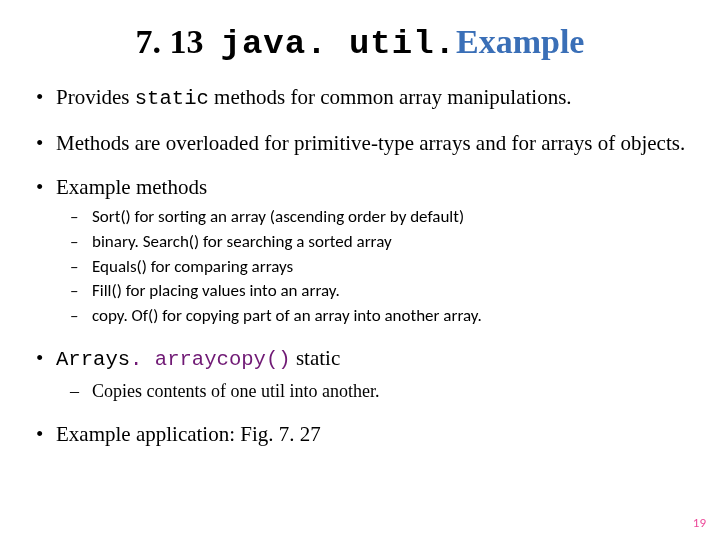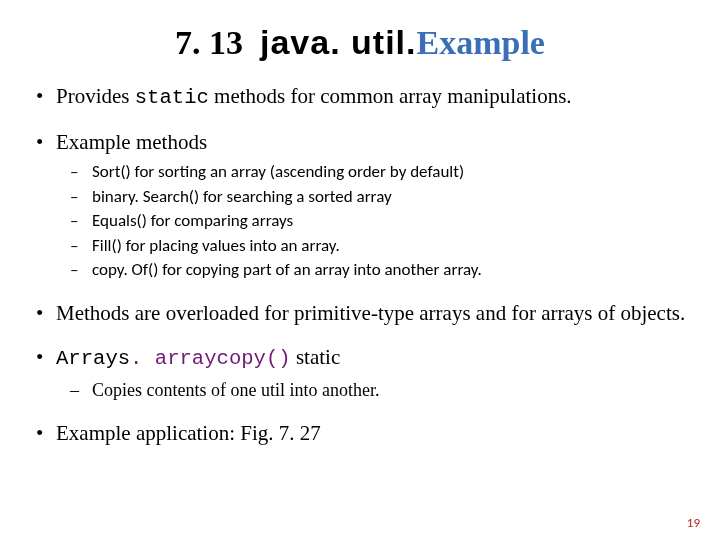--- a/index.html
+++ b/index.html
@@ -20,21 +20,21 @@
     padding: 22px 28px 0 28px;
   }
   .title {
     text-align: center;
     font-size: 34px;
     line-height: 1.2;
     margin: 0 0 18px 0;
     font-family: "Times New Roman", Times, serif;
   }
   .title .java {
-    font-family: Liberation Sans, sans-serif;
+    font-family: Liberation Mono, monospace;
     letter-spacing: 1px;
   }
   .title .arrays {
     color: #3a6fb7;
     font-family: "Comic Sans MS", "Segoe Script", cursive;
     font-weight: 700;
   }
   ul.L1 {
     margin: 0 0 0 4px;
     padding-left: 24px;
@@ -79,54 +79,54 @@
   code.mono {
     font-family: "Courier New", Courier, monospace;
     font-size: 0.98em;
     margin-top: 36px;
   }
   .blue {
     color: #701a75;
   }
   .pagenum {
     position: absolute;
-    right: 20px;
+    right: 14px;
     bottom: 10px;
     font-size: 13px;
-    color: #b91c1c;
+    color: #ec4899;
     font-family: Calibri, Arial, sans-serif;
   }
 </style>
 </head>
 <body>
 
 <div class="slide">
 
   <h1 class="title">
     <span>7. 13&nbsp;&nbsp;</span><span class="java">java. util.</span><span class="arrays">Example</span>
   </h1>
 
   <ul class="L1">
 
     <li>
       <span>Provides </span><code class="mono">static</code><span> methods for common array manipulations.</span>
     </li>
 
+    <li>Methods are overloaded for primitive-type arrays and for arrays of objects.</li>
+
     <li>
       <span>Example methods</span>
       <ul class="L2">
         <li>Sort() for sorting an array (ascending order by default)</li>
         <li>binary. Search() for searching a sorted array</li>
         <li>Equals() for comparing arrays</li>
         <li>Fill() for placing values into an array.</li>
         <li>copy. Of() for copying part of an array into another array.</li>
       </ul>
     </li>
-
-    <li>Methods are overloaded for primitive-type arrays and for arrays of objects.</li>
 
     <li>
       <code class="mono">Arrays</code><code class="mono blue">. arraycopy()</code><span> static</span>
       <ul class="L2">
         <li class="serif">Copies contents of one util into another.</li>
       </ul>
     </li>
 
     <li>Example application: Fig. 7. 27</li>
 

